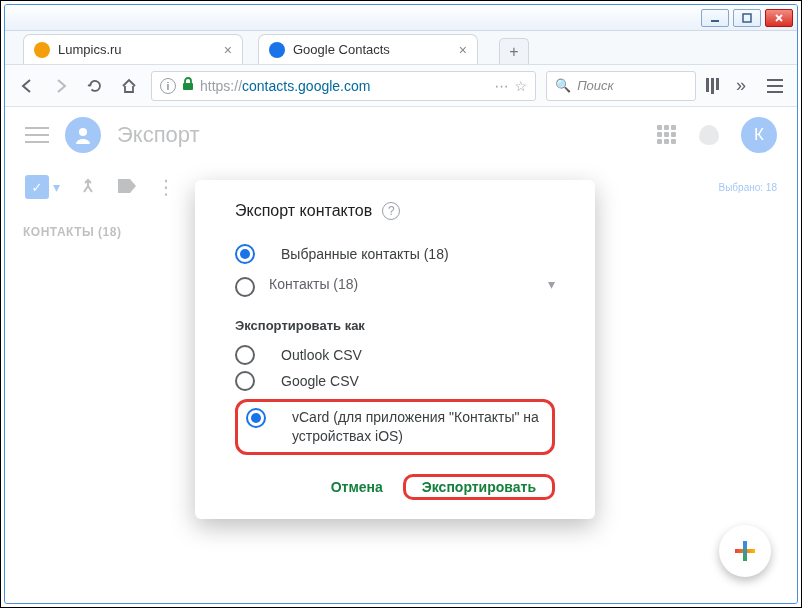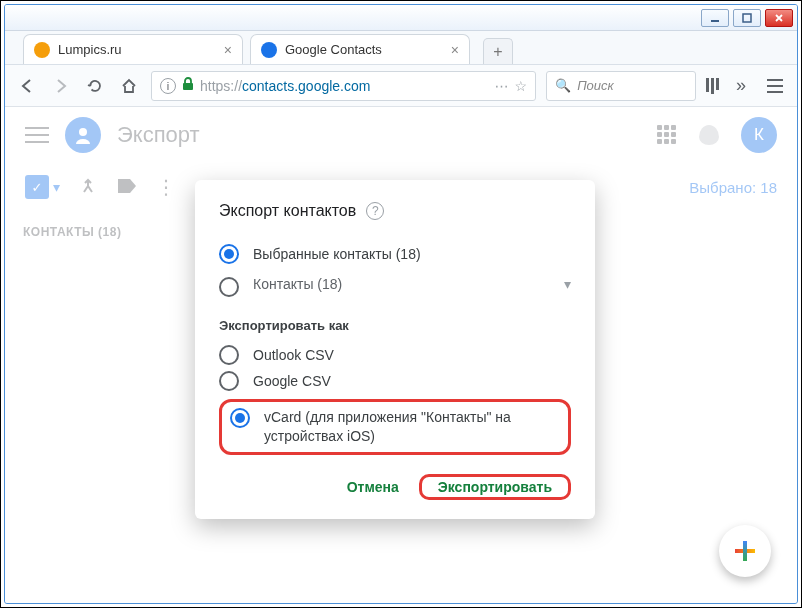--- a/index.html
+++ b/index.html
@@ -9,21 +9,21 @@
 
 
 .window-chrome { width: 794px; height: 600px; margin: 3px; border: 1px solid #4a8fd8; border-radius: 3px; overflow: hidden; background: #fff; position: relative; }
 
 .titlebar { height: 26px; background: linear-gradient(#fff, #eaf2fb); border-bottom: 1px solid #cfd8e3; display: flex; align-items: center; justify-content: flex-end; padding: 0 4px; gap: 4px; }
 .win-btn { width: 28px; height: 18px; border: 1px solid #8aa7c9; border-radius: 2px; display: flex; align-items: center; justify-content: center; background: linear-gradient(#f7fbff,#e3eefb); cursor: pointer; }
 .win-btn.close { background: linear-gradient(#f28b82,#d93025); border-color: #b31412; }
 .win-btn svg { pointer-events: none; }
 
 
-.tabstrip { height: 34px; background: #f6f9fc; border-bottom: 1px solid #d9e0e8; display: flex; align-items: flex-end; padding-left: 18px; gap: 8px; }
+.tabstrip { height: 34px; background: #f6f9fc; border-bottom: 1px solid #d9e0e8; display: flex; align-items: flex-end; padding-left: 18px; gap: 16px; }
 .tab { width: 220px; height: 30px; background: #fff; border: 1px solid #d0d7de; border-bottom: none; border-radius: 7px 7px 0 0; display: flex; align-items: center; padding: 0 10px; gap: 8px; font-size: 13px; color: #333; position: relative; margin-right: -1px; }
 .tab .favicon { width: 16px; height: 16px; border-radius: 50%; }
 .tab .close-x { margin-left: auto; color: #888; font-size: 14px; cursor: pointer; }
 .newtab { width: 30px; height: 26px; background: #f0f3f7; border: 1px solid #d0d7de; border-bottom: none; border-radius: 5px 5px 0 0; display: flex; align-items: center; justify-content: center; color: #777; margin-left: 6px; cursor: pointer; }
 
 
 .navbar { height: 42px; background: #f9fbfd; border-bottom: 1px solid #dee3e9; display: flex; align-items: center; padding: 0 10px; gap: 10px; }
 .nav-icon { color: #5f6368; display: flex; align-items: center; justify-content: center; width: 24px; height: 24px; cursor: pointer; }
 .urlbar { flex: 1; height: 30px; border: 1px solid #d0d7de; border-radius: 3px; background: #fff; display: flex; align-items: center; padding: 0 8px; gap: 6px; font-size: 14px; color: #5f6368; }
 .lock { color: #1e8e3e; }
@@ -43,36 +43,36 @@
 .gc-title { font-size: 22px; color: #5f6368; }
 .gc-header-right { margin-left: auto; display: flex; align-items: center; gap: 22px; }
 .apps-icon { width:20px; height:20px; display:grid; grid-template-columns:repeat(3,5px); grid-template-rows:repeat(3,5px); gap:2px; cursor:pointer; }
 .apps-icon span { background:#5f6368; border-radius:1px; }
 .bell { width:20px; height:20px; background:#c5c7cc; border-radius:50% 50% 50% 50% / 60% 60% 40% 40%; position:relative; }
 .user-circle { width:36px; height:36px; border-radius:50%; background:#1a73e8; color:#fff; display:flex; align-items:center; justify-content:center; font-size:17px; }
 
 
 .actionbar { height: 48px; padding: 0 20px; display: flex; align-items: center; gap: 18px; color: #1a73e8; font-size: 14px; }
 .checkbox-all { width: 24px; height: 24px; background:#1a73e8; border-radius:3px; display:flex; align-items:center; justify-content:center; }
-.selected-text { margin-left: auto; color:#1a73e8; font-size:15px; }
+.selected-text { margin-left: auto; color:#1a73e8; font-size:10px; }
 
 
 .content-row { display:flex; height: calc(100% - 26px - 34px - 42px - 56px - 48px); }
 .sidebar-label { width: 175px; padding: 14px 18px; font-size: 12px; font-weight: 700; color:#5f6368; letter-spacing: .5px; }
 .contact-list { flex:1; padding-right: 12px; }
 .contact-row { height: 54px; display:flex; align-items:center; padding-left: 18px; gap: 18px; font-size:14px; color:#404348; border-top:1px solid rgba(0,0,0,0); }
 .contact-row .cb { width:18px; height:18px; background:#1a73e8; border-radius:3px; display:flex; align-items:center; justify-content:center; }
 
 
 .scrim { position:absolute; inset: 26px 0 0 0; top: calc(26px + 34px + 42px); background: rgba(255,255,255,.6); }
 
 
-.modal { position:absolute; left:190px; top:175px; width:400px; background:#fff; border-radius:6px; box-shadow: 0 8px 24px rgba(0,0,0,.25); padding: 22px 24px 16px; font-size:14px; color:#3c4043; }
+.modal { position:absolute; left:190px; top:175px; width:400px; background:#fff; border-radius:6px; box-shadow: 0 8px 24px rgba(0,0,0,.25); padding: 22px 40px 16px; font-size:14px; color:#3c4043; }
 .modal h3 { font-size:16px; font-weight:500; color:#202124; display:flex; align-items:center; gap:10px; margin-bottom:18px; }
-.radio-row { display:flex; align-items:center; gap:14px; padding:6px 0; }
+.radio-row { display:flex; align-items:center; gap:26px; padding:6px 0; }
 .radio { width:20px; height:20px; border:2px solid #5f6368; border-radius:50%; flex-shrink:0; position:relative; cursor:pointer; }
 .radio.checked { border-color:#1a73e8; }
 .radio.checked::after { content:''; position:absolute; inset:3px; background:#1a73e8; border-radius:50%; }
 .section-label { font-weight:700; font-size:13px; margin:14px 0 6px; color:#3c4043; }
 .dropdown-row { display:flex; align-items:center; gap:14px; padding:6px 0; }
 .dropdown { flex:1; padding-bottom:6px; color:#5f6368; display:flex; align-items:center; justify-content:space-between; }
 .highlight-box { border:3px solid #e53935; border-radius:12px; padding:4px 8px; margin-top:2px; }
 .highlight-box .radio-row { padding:2px 0; align-items:flex-start; }
 .modal-actions { display:flex; justify-content:flex-end; gap:10px; margin-top:16px; align-items:center; }
 .btn-text { color:#15803d; font-weight:700; padding:8px 10px; cursor:pointer; font-size:14px; }

